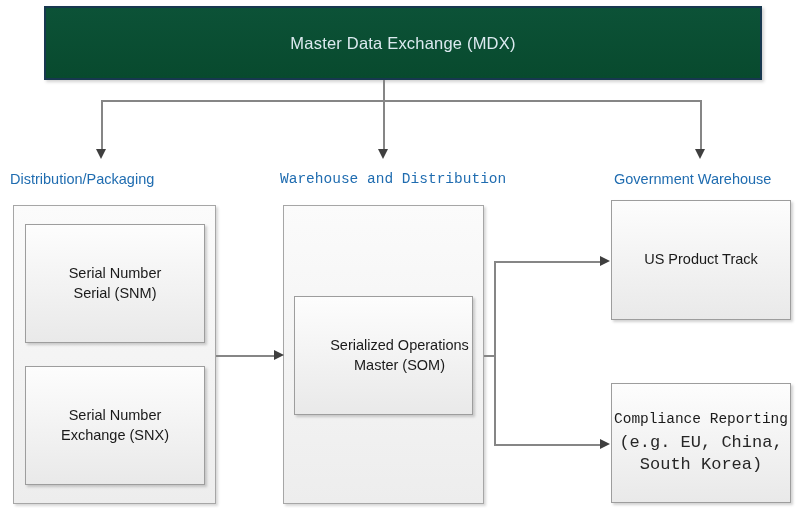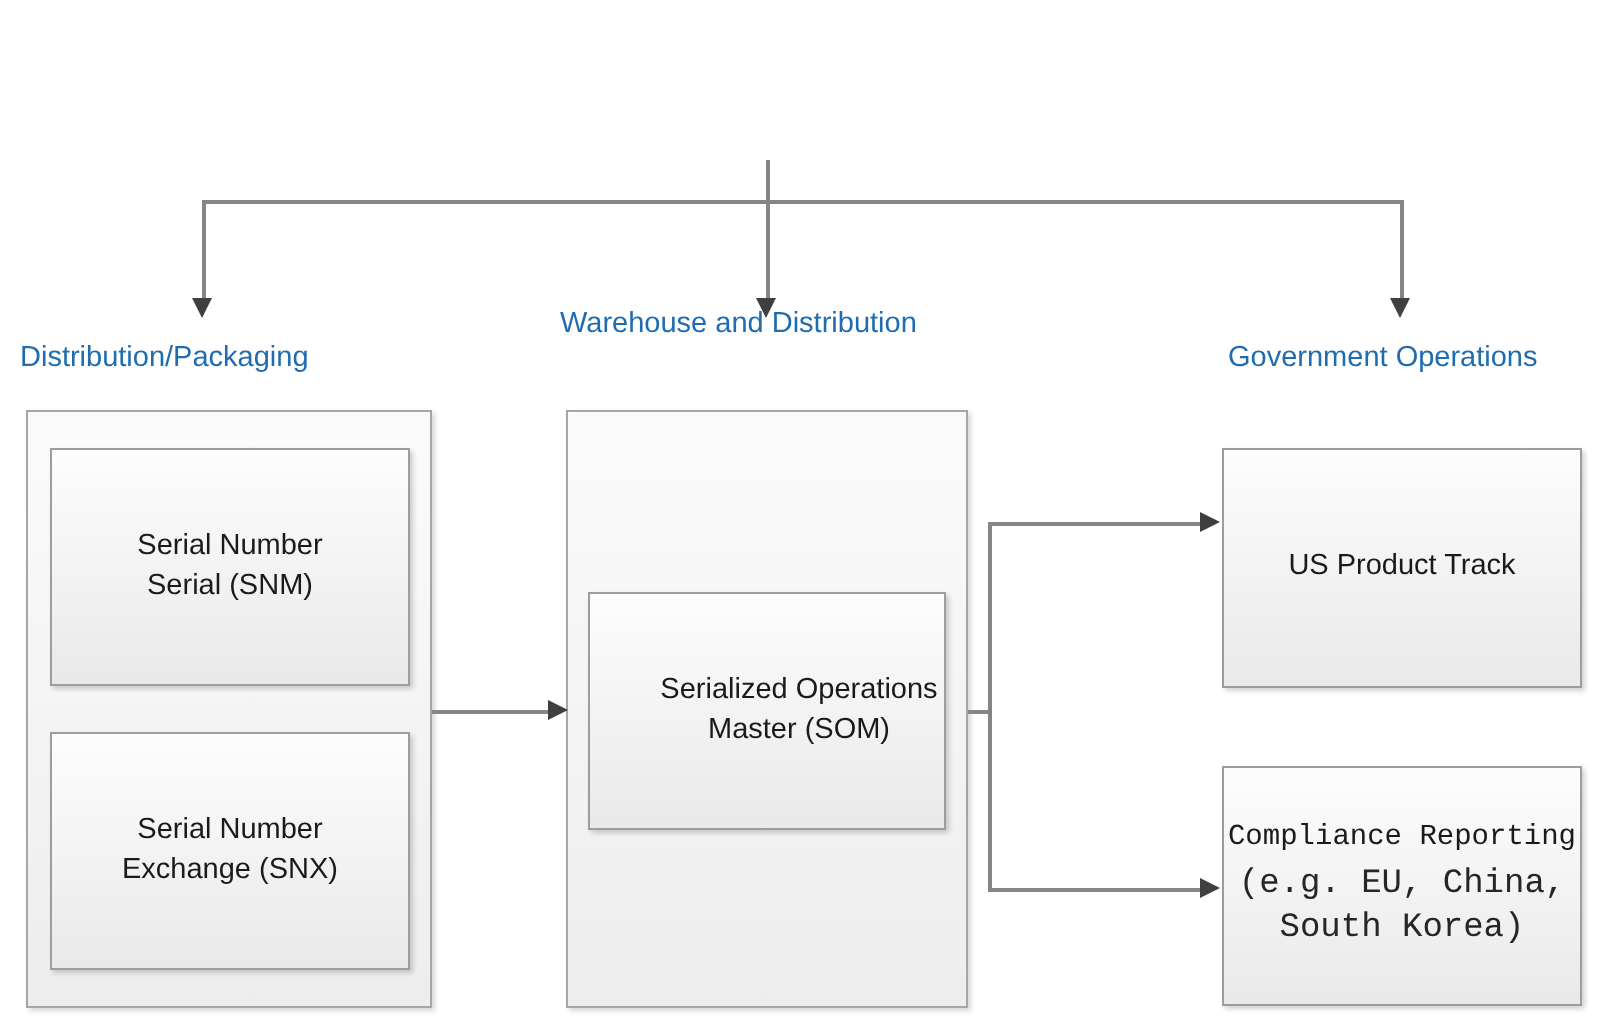--- a/index.html
+++ b/index.html
@@ -41,21 +41,21 @@
   }
 
   
   .section-label {
     position: absolute;
     color: #1f6cb0;
     font-size: 14.5px;
     white-space: nowrap;
   }
   #lbl-mfg  { left: 10px;  top: 171px; }
-  #lbl-whse { left: 280px; top: 154px; }
+  #lbl-whse { left: 280px; top: 171px; font-family: Liberation Mono, monospace; }
   #lbl-gov  { left: 614px; top: 171px; }
 
   
   .group-panel {
     position: absolute;
     background: linear-gradient(180deg, #fbfbfb 0%, #ededed 100%);
     border: 1px solid #a6a6a6;
     box-sizing: border-box;
     box-shadow: 1.5px 1.5px 2.5px rgba(0,0,0,0.16);
   }
@@ -83,21 +83,21 @@
   .node-sub {
     color: #262626;
     font-size: 17px;
     line-height: 1.3;
     margin-top: 2px;
   }
 
   #box-snm { left: 25px;  top: 224px; width: 180px; height: 119px; }
   #box-snx { left: 25px;  top: 366px; width: 180px; height: 119px; }
   #box-som { left: 294px; top: 296px; width: 179px; height: 119px; padding-left: 32px; }
-  #box-upt { left: 611px; top: 200px; width: 180px; height: 120px; margin-top: 24px; }
+  #box-upt { left: 611px; top: 200px; width: 180px; height: 120px; }
   #box-cmp { left: 611px; top: 383px; width: 180px; height: 120px; font-family: Liberation Mono, monospace; }
 
   
   .line-h, .line-v {
     position: absolute;
     background: #868686;
   }
   .line-h { height: 1.6px; }
   .line-v { width: 1.6px; }
 
@@ -136,33 +136,36 @@
   #to-upt     { left: 494px; top: 261px; width: 108px; }
   #to-cmp     { left: 494px; top: 444px; width: 108px; }
   #ah-upt     { left: 600px; top: 256px; }
   #ah-cmp     { left: 600px; top: 439px; }
 </style>
 </head>
 <body>
 
 <div id="canvas">
 
+  <div class="mdx-box">
+    <span class="mdx-label">Master Data Exchange (MDX)</span>
+  </div>
 
   <div class="line-v" id="bus-stem"></div>
   <div class="line-h" id="bus-h"></div>
   <div class="line-v" id="drop-left"></div>
   <div class="line-v" id="drop-mid"></div>
   <div class="line-v" id="drop-right"></div>
   <div class="arrow-down" id="ah-left"></div>
   <div class="arrow-down" id="ah-mid"></div>
   <div class="arrow-down" id="ah-right"></div>
 
   <div class="section-label" id="lbl-mfg">Distribution/Packaging</div>
   <div class="section-label" id="lbl-whse">Warehouse and Distribution</div>
-  <div class="section-label" id="lbl-gov">Government Operations</div>
+  <div class="section-label" id="lbl-gov">Government Warehouse</div>
 
   <div class="group-panel" id="grp-mfg"></div>
   <div class="group-panel" id="grp-whse"></div>
 
   <div class="node-box" id="box-snm">
     <span class="node-title">Serial Number</span>
     <span class="node-title">Serial (SNM)</span>
   </div>
 
   <div class="node-box" id="box-snx">

